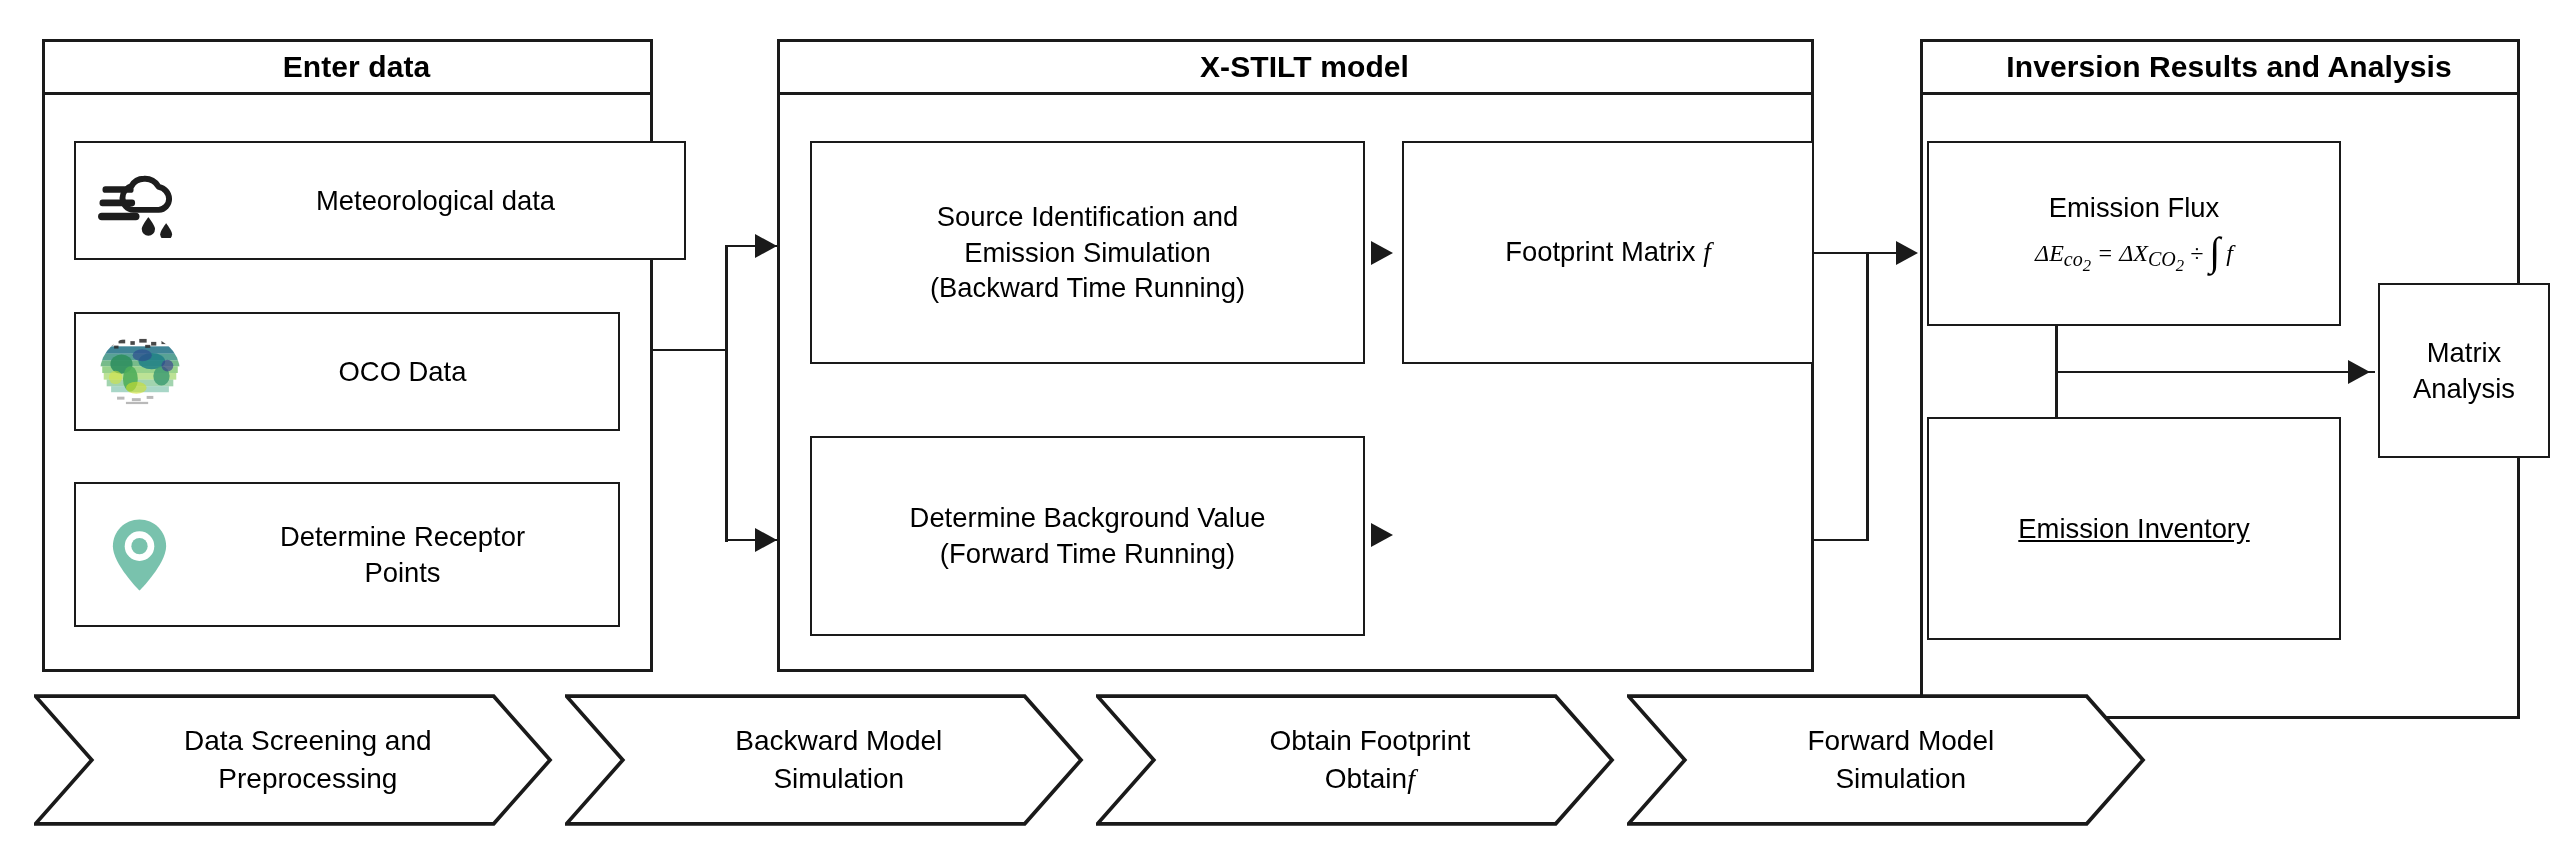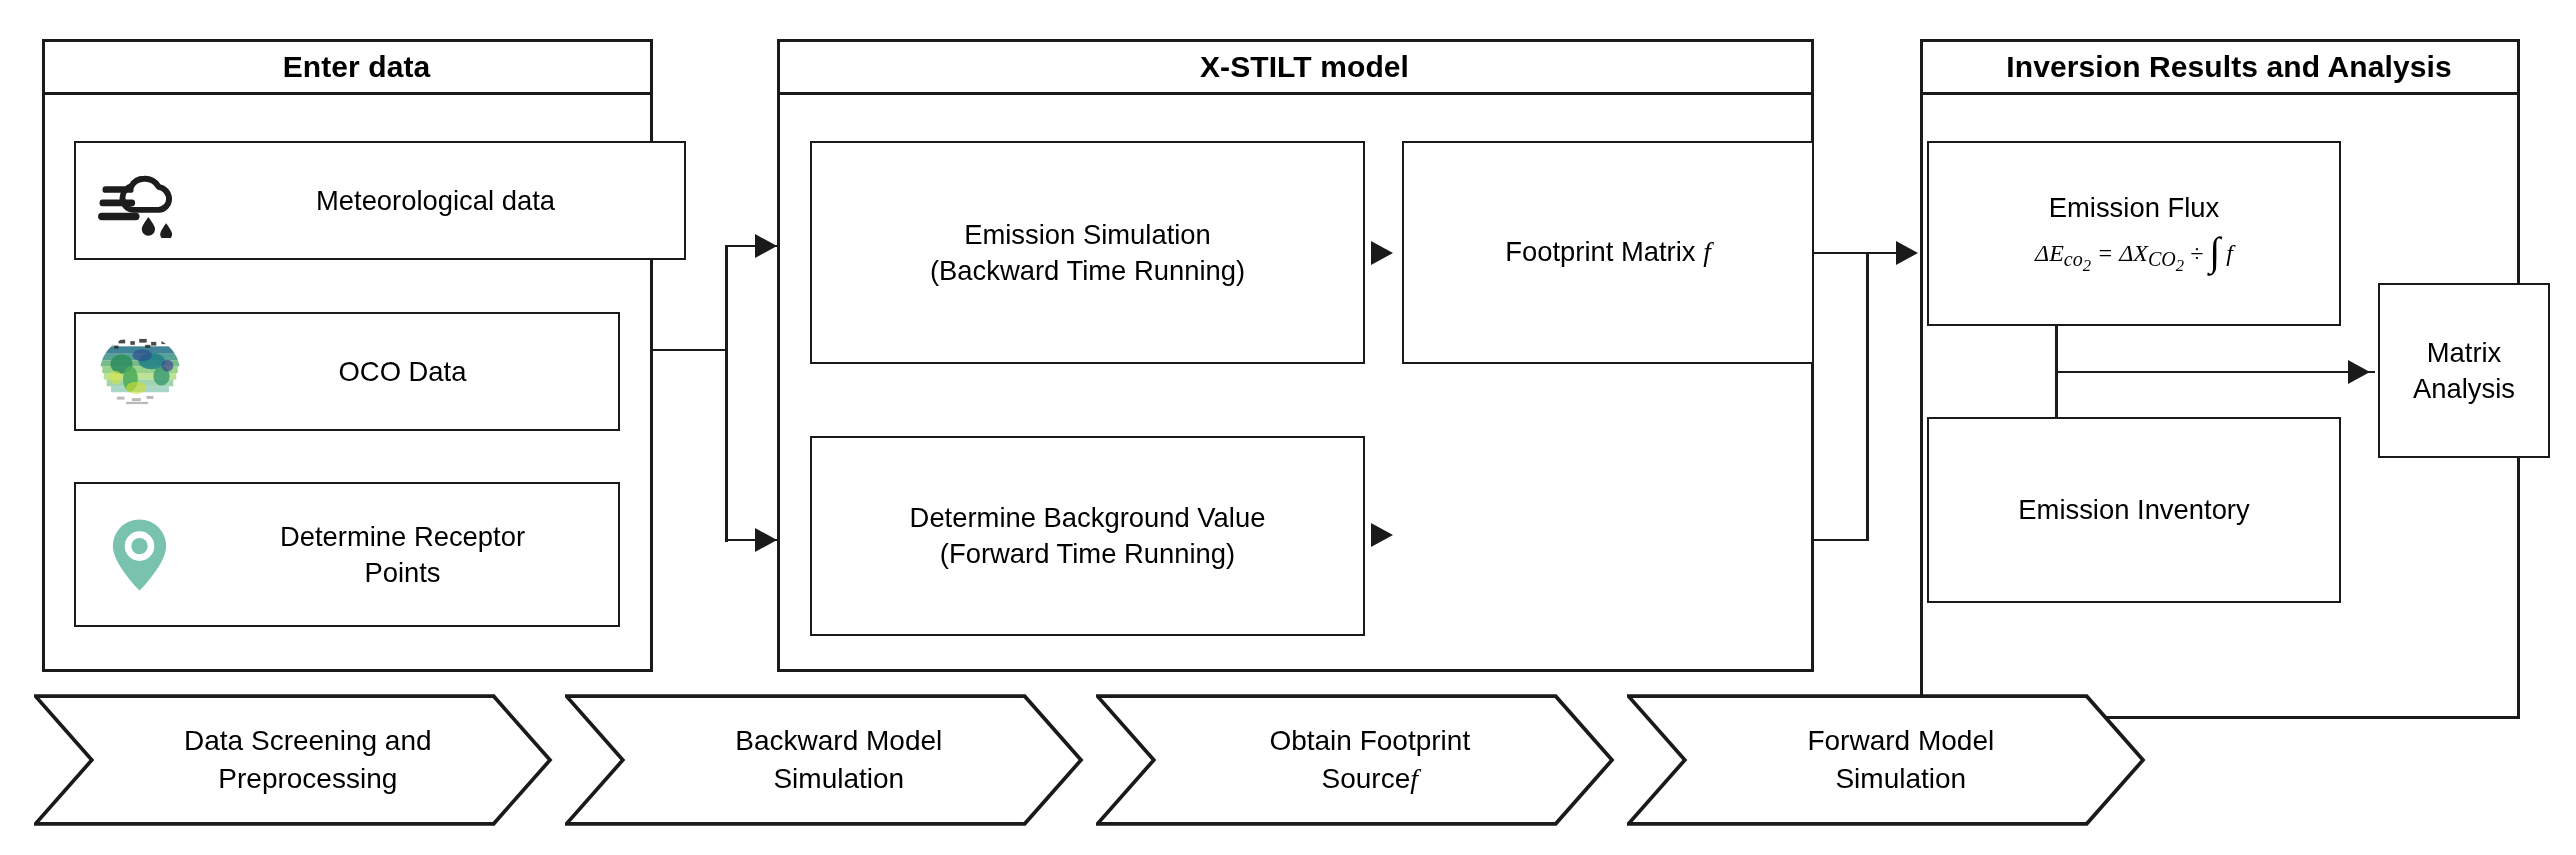--- a/index.html
+++ b/index.html
@@ -269,20 +269,21 @@
   <div class="arrowhead" style="left:755px; top:234px;"></div>
   <div class="hline" style="left:725px; top:539px; width:53px;"></div>
   <div class="arrowhead" style="left:755px; top:528px;"></div>
 
   <div class="panel" style="left:777px; top:39px; width:1037px; height:633px;">
     <div class="panel-header">X-STILT model</div>
   </div>
 
   <div class="node" style="left:810px; top:141px; width:555px; height:223px;">
     <div class="node-stack">
+      <span>Source Identification and</span>
       <span>Emission Simulation</span>
       <span>(Backward Time Running)</span>
     </div>
   </div>
 
   <div class="arrowhead" style="left:1371px; top:241px;"></div>
 
   <div class="node" style="left:1402px; top:141px; width:412px; height:223px;">
     <div class="node-stack">
       <span>
@@ -318,21 +319,21 @@
         <span>ΔE</span><sub><span>co</span><sub>2</sub></sub>
         <span>=</span>
         <span>ΔX</span><sub><span>CO</span><sub>2</sub></sub>
         <span>÷</span>
         <span class="intsym">∫</span>
         <span>f</span>
       </span>
     </div>
   </div>
 
-  <div class="node" style="left:1927px; top:417px; width:414px; height:186px;">
+  <div class="node" style="left:1927px; top:417px; width:414px; height:223px;text-decoration:underline;">
     <div class="node-stack">
       <span>Emission Inventory</span>
     </div>
   </div>
 
   <div class="vline" style="left:2055px; top:326px; width:3px; height:92px;"></div>
   <div class="hline" style="left:2055px; top:371px; width:320px;"></div>
   <div class="arrowhead" style="left:2348px; top:360px;"></div>
 
   <div class="node" style="left:2378px; top:283px; width:172px; height:175px;">
@@ -363,21 +364,21 @@
         <span>Simulation</span>
       </span>
     </div>
 
     <div class="chev" style="left:1096px; width:519px;">
       <svg width="519" height="132" viewBox="0 0 700 178" preserveAspectRatio="none">
         <polygon points="2,3 620,3 696,89 620,175 2,175 78,89" fill="#ffffff" stroke="#1a1a1a" stroke-width="5"></polygon>
       </svg>
       <span class="chev-label">
         <span>Obtain Footprint</span><br>
-        <span>Source</span><span class="ital-f">f</span>
+        <span>Obtain</span><span class="ital-f">f</span>
       </span>
     </div>
 
     <div class="chev" style="left:1627px; width:519px;">
       <svg width="519" height="132" viewBox="0 0 700 178" preserveAspectRatio="none">
         <polygon points="2,3 620,3 696,89 620,175 2,175 78,89" fill="#ffffff" stroke="#1a1a1a" stroke-width="5"></polygon>
       </svg>
       <span class="chev-label">
         <span>Forward Model</span><br>
         <span>Simulation</span>

